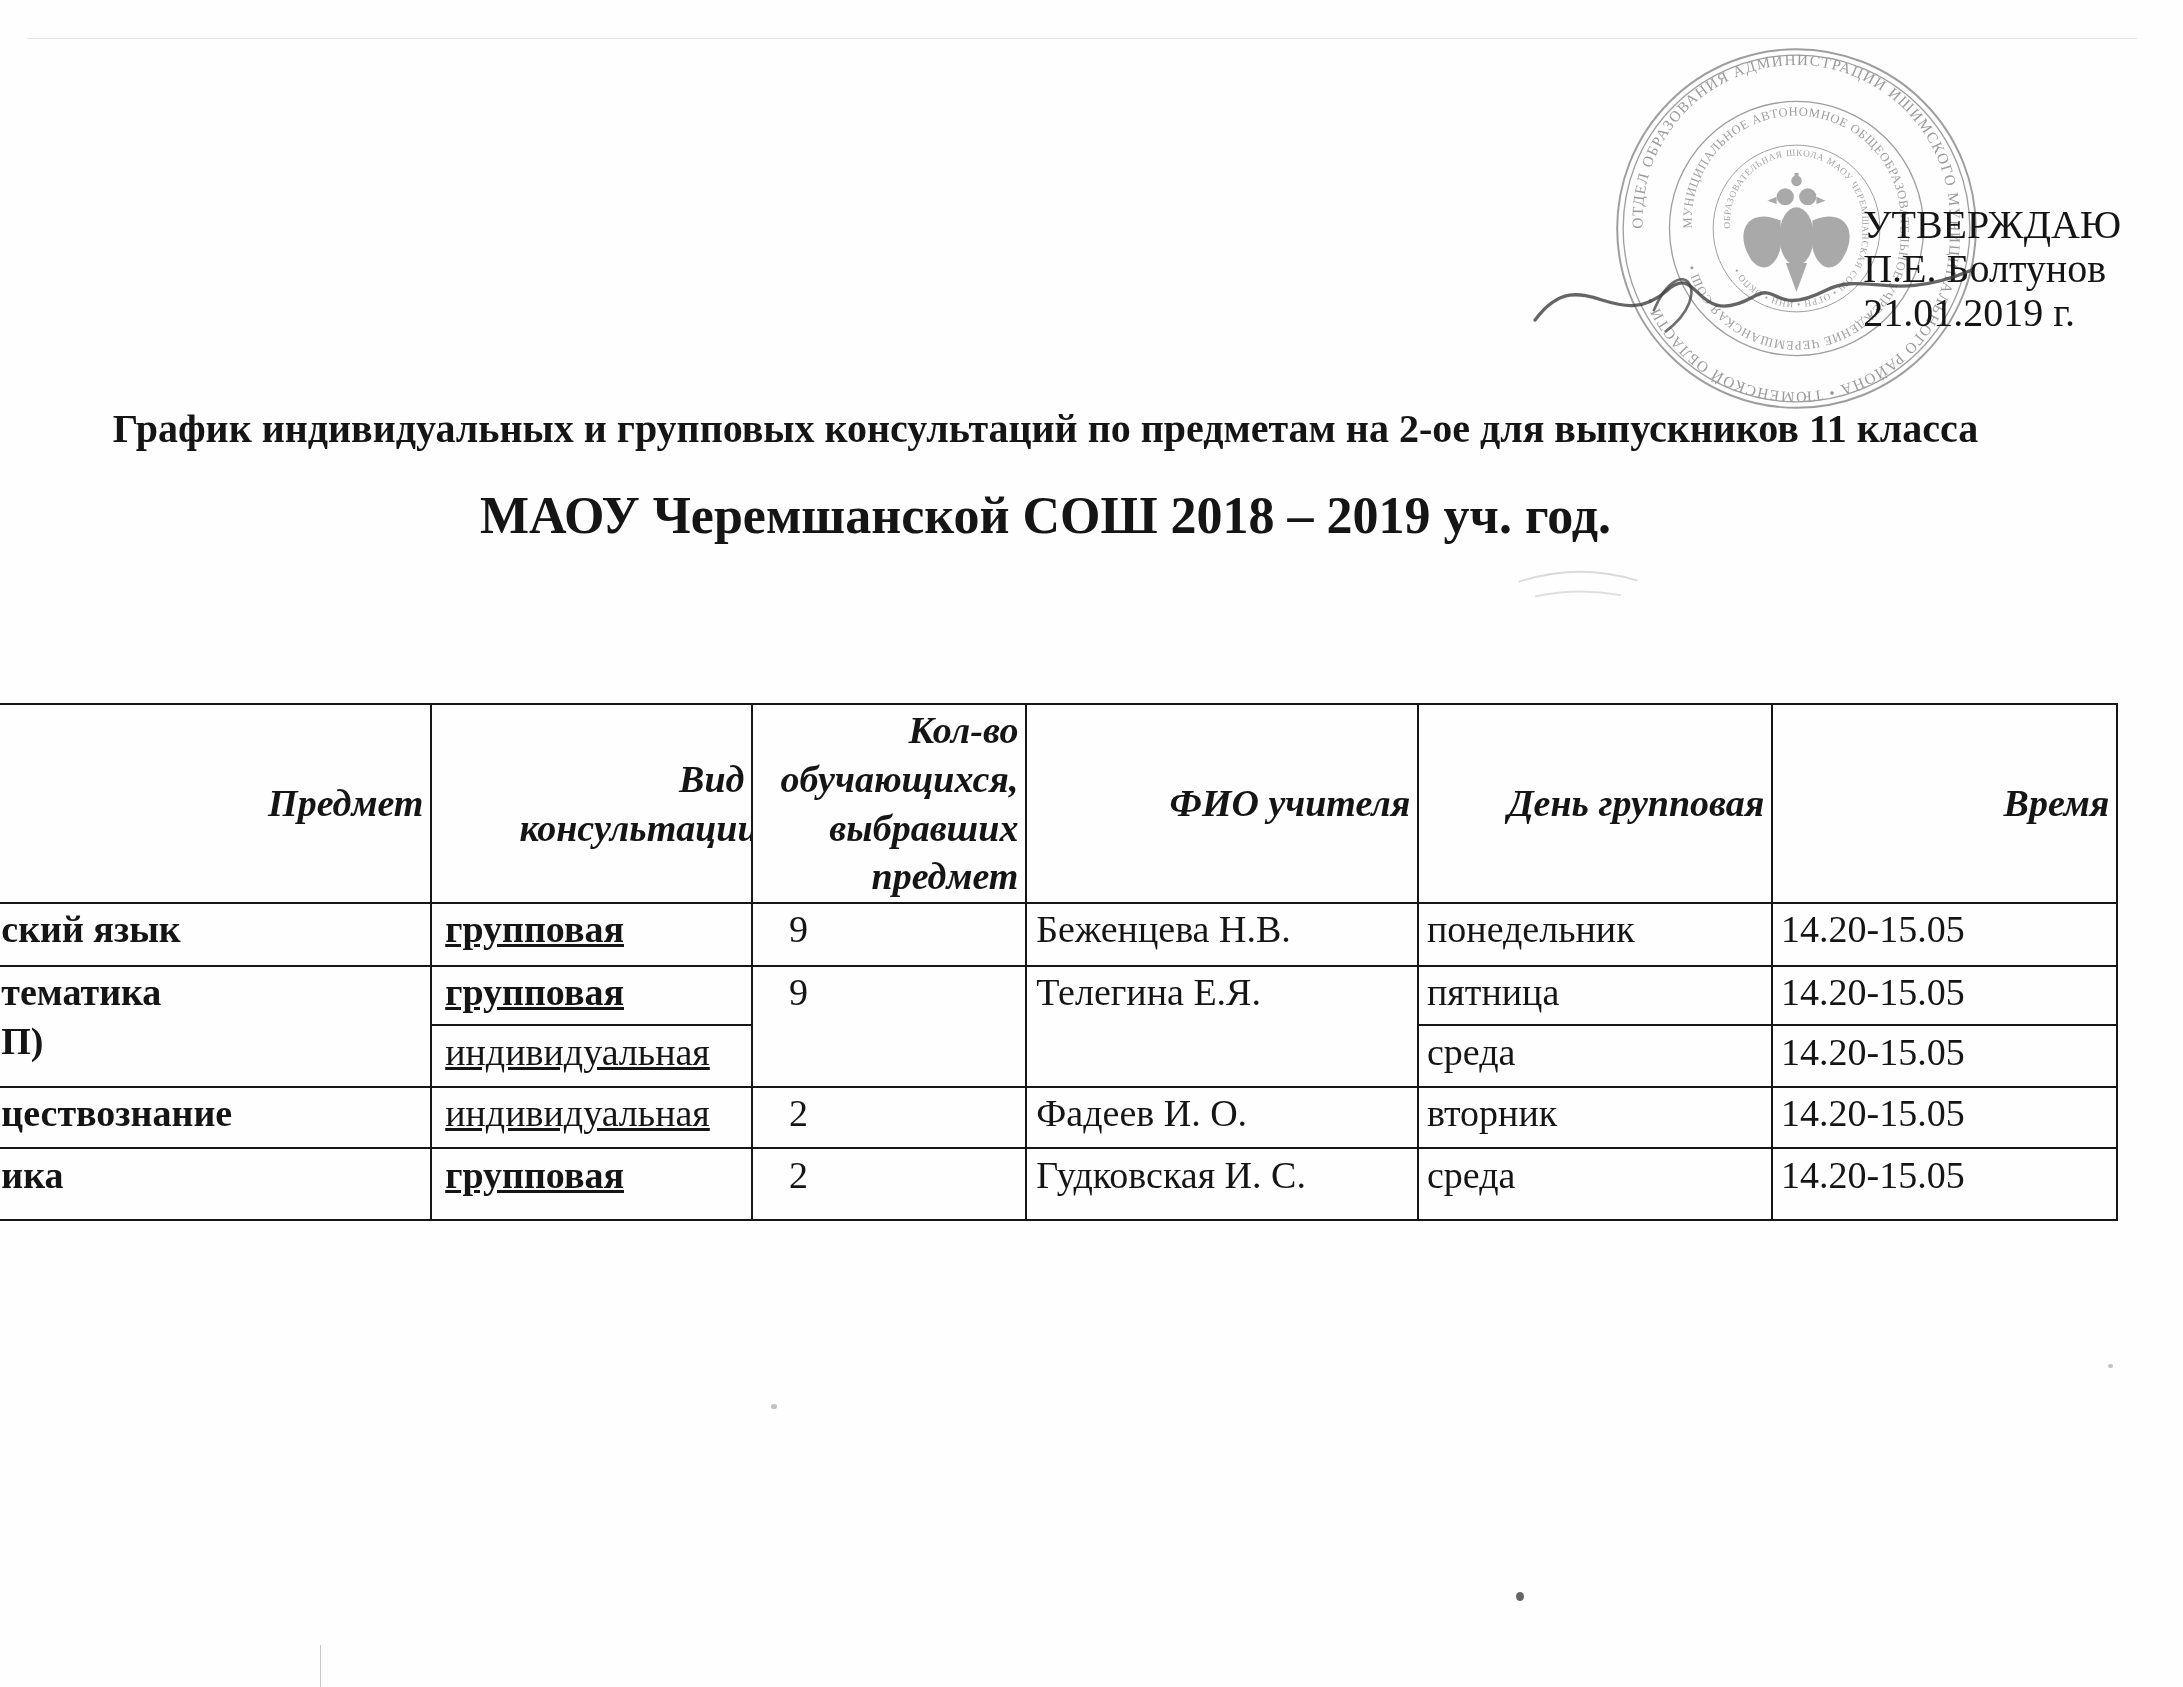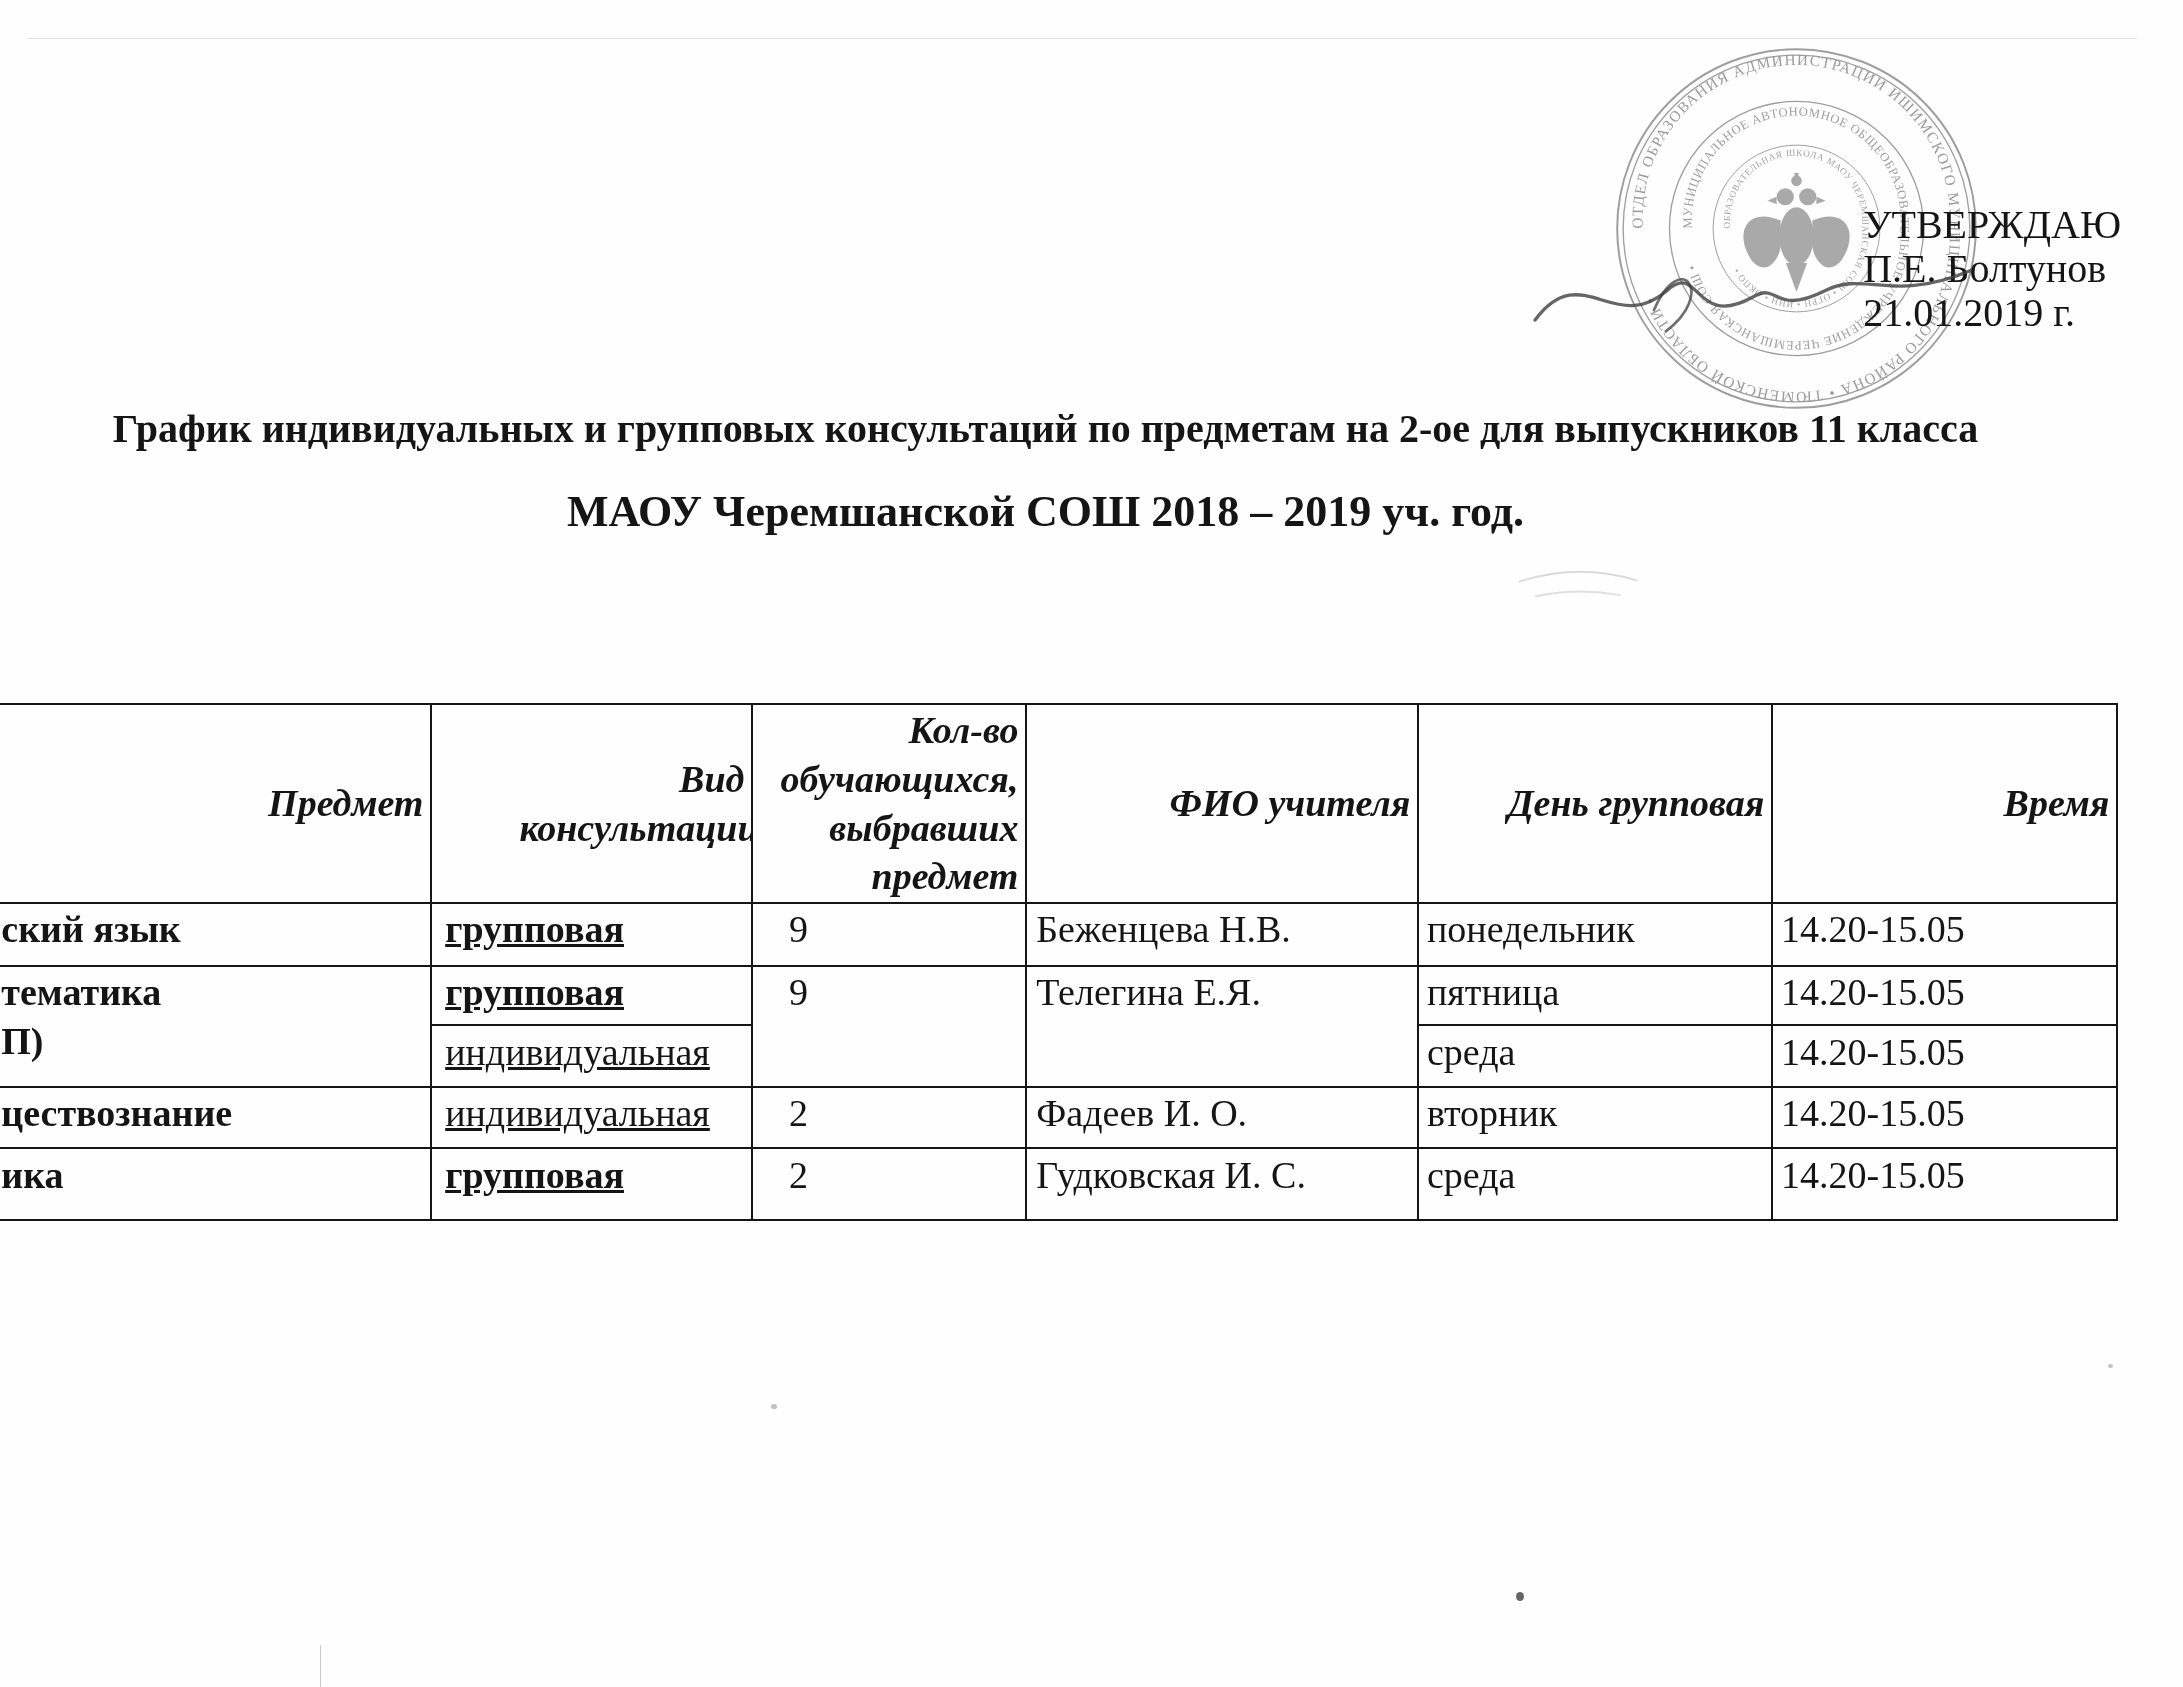--- a/index.html
+++ b/index.html
@@ -55,21 +55,21 @@
 
   
   .titles {
     position: absolute; top: 405px; left: 0;
     width: 2091px; text-align: center; z-index: 2;
   }
   .titles .t1 {
     font-size: 40px; font-weight: bold;
   }
   .titles .t2 {
-    font-size: 44px; font-weight: bold; margin-top: 34px;
+    font-size: 52px; font-weight: bold; margin-top: 34px;
   }
 
   
   table.schedule {
     position: absolute; top: 703px; left: 0;
     width: 2117px; border-collapse: collapse; table-layout: fixed;
     font-size: 38px; z-index: 2;
   }
   .schedule th, .schedule td {
     border: 2px solid #161616;

